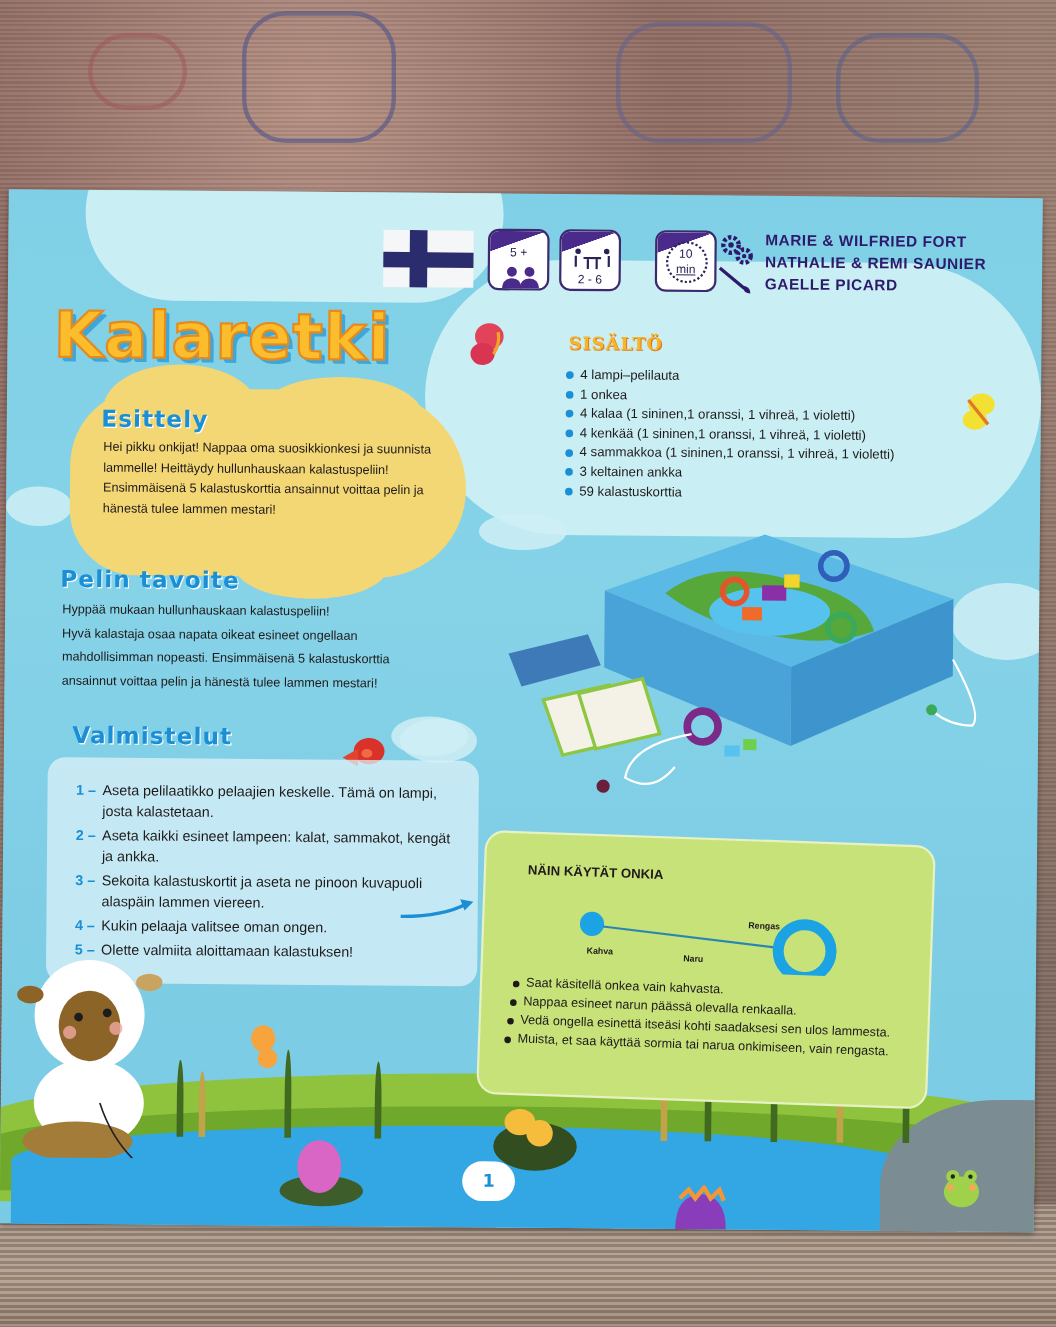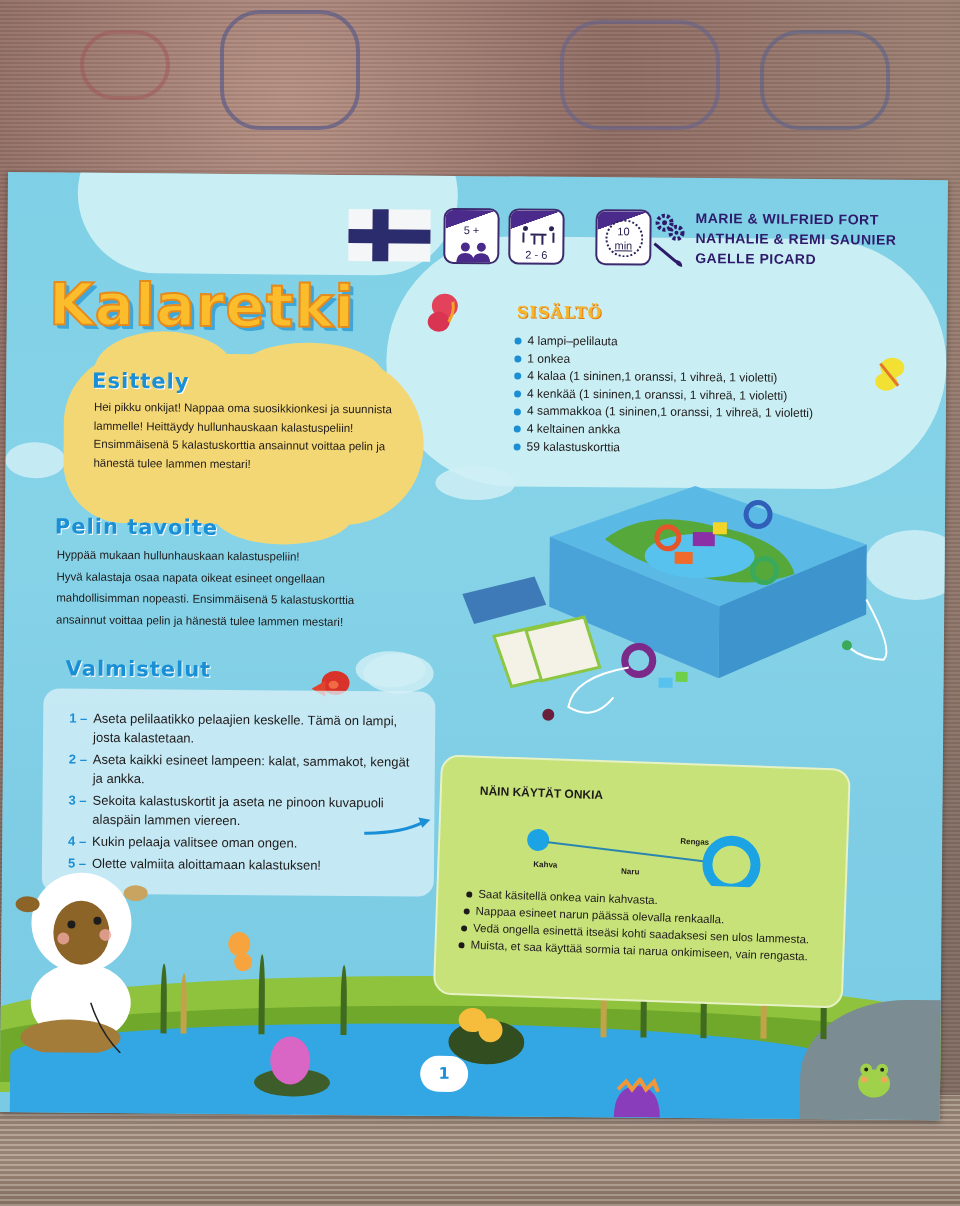--- a/index.html
+++ b/index.html
@@ -220,21 +220,21 @@
     <li>
         <span class="dot"></span>
         <span>4 kenkää (1 sininen,1 oranssi, 1 vihreä, 1 violetti)</span>
       </li>
     <li>
         <span class="dot"></span>
         <span>4 sammakkoa (1 sininen,1 oranssi, 1 vihreä, 1 violetti)</span>
       </li>
     <li>
         <span class="dot"></span>
-        <span>4 keltainen ankka</span>
+        <span>3 keltainen ankka</span>
       </li>
     <li>
         <span class="dot"></span>
         <span>59 kalastuskorttia</span>
       </li>
   </ul>
 
   <svg class="product" viewBox="0 0 460 260">
 
     <polygon points="95,60 240,8 412,65 265,128" fill="#5bb9e6"></polygon>

